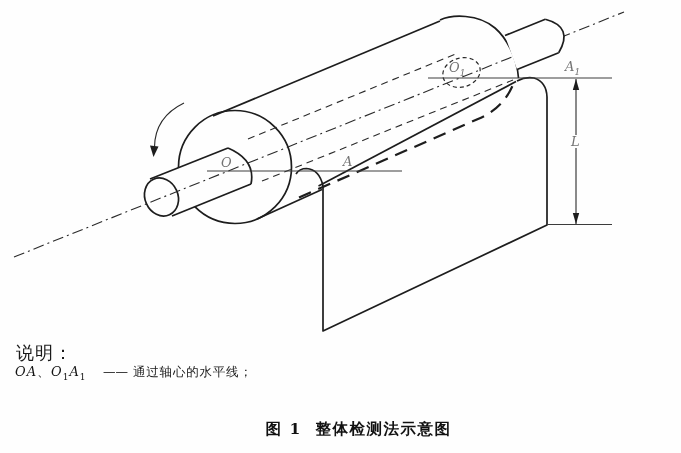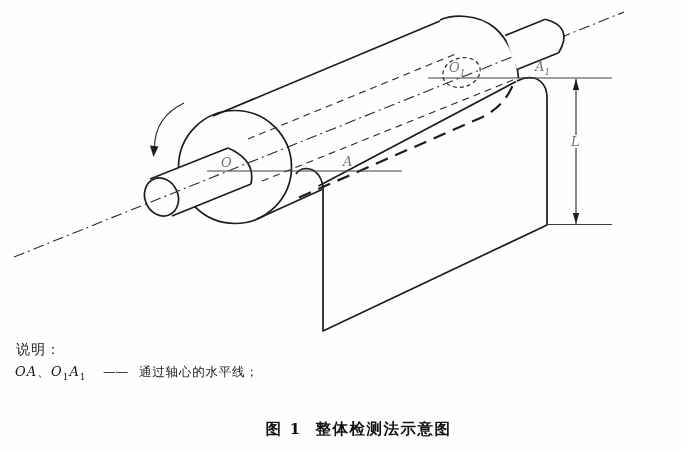--- a/index.html
+++ b/index.html
@@ -10,33 +10,33 @@
   .diagram-svg{position:absolute;left:0;top:0;}
   
   .lbl{
     position:absolute;font-family:"DejaVu Serif", serif;font-style:italic;
     font-size:13px;line-height:1;color:#737373;white-space:nowrap;
   }
   .lbl sub{font-size:9px;font-style:italic;line-height:0;}
   .lbl.boxed{background:#fefefe;padding:0 2px;}
   
   .lg-head{
-    position:absolute;left:16px;top:341px;font-size:14px;letter-spacing:1px;color:#1a1a1a;
+    position:absolute;left:16px;top:341px;font-size:18px;letter-spacing:1px;color:#1a1a1a;
   }
   .lg-row{position:absolute;left:15px;font-size:12.5px;color:#1a1a1a;white-space:nowrap;}
   .lg-row1{top:363px;}
   .lg-row2{top:387px;}
   .term{
     display:inline-block;width:88px;font-size:13px;letter-spacing:1px;
     vertical-align:baseline;color:#141414;
   }
   .term i{}
   .term sub{font-size:9px;line-height:0;}
   .dash{letter-spacing:0;}
-  .ltext{letter-spacing:0.8px;margin-left:11px;}
+  .ltext{letter-spacing:0.8px;margin-left:5px;}
   
   .caption{
     position:absolute;left:0;right:0;top:419px;text-align:center;
     font-weight:bold;font-size:15.5px;letter-spacing:1.5px;color:#111;
     transform:translateX(18px);white-space:pre;
   }
 </style>
 </head>
 <body>
 
@@ -92,21 +92,21 @@
 
     <g>
       <path d="M 184 103 Q 155 117 154.5 147" fill="none" stroke="#2a2a2a" stroke-width="1.1"></path>
       <polygon points="153.5,157 150,145.5 158.5,146.5" fill="#1d1d1d"></polygon>
     </g>
   </svg>
 
   <div class="lbl" style="left:221px;top:156px"><span>O</span><sub></sub></div>
   <div class="lbl" style="left:343px;top:155px"><span>A</span><sub></sub></div>
   <div class="lbl" style="left:449px;top:61px"><span>O</span><sub>1</sub></div>
-  <div class="lbl" style="left:535px;top:60px"><span>A</span><sub>1</sub></div>
+  <div class="lbl" style="left:565px;top:60px"><span>A</span><sub>1</sub></div>
   <div class="lbl boxed" style="left:569px;top:135px"><span>L</span><sub></sub></div>
 
   <div class="lg-head">说明：</div>
 
   <div class="lg-row lg-row1">
     <span class="term"><i>OA</i><span>、</span><i>O</i><sub>1</sub><i>A</i><sub>1</sub></span><span class="dash">——</span><span class="ltext">通过轴心的水平线；</span>
   </div>
 
 
   <div class="caption">图 1  整体检测法示意图</div>

